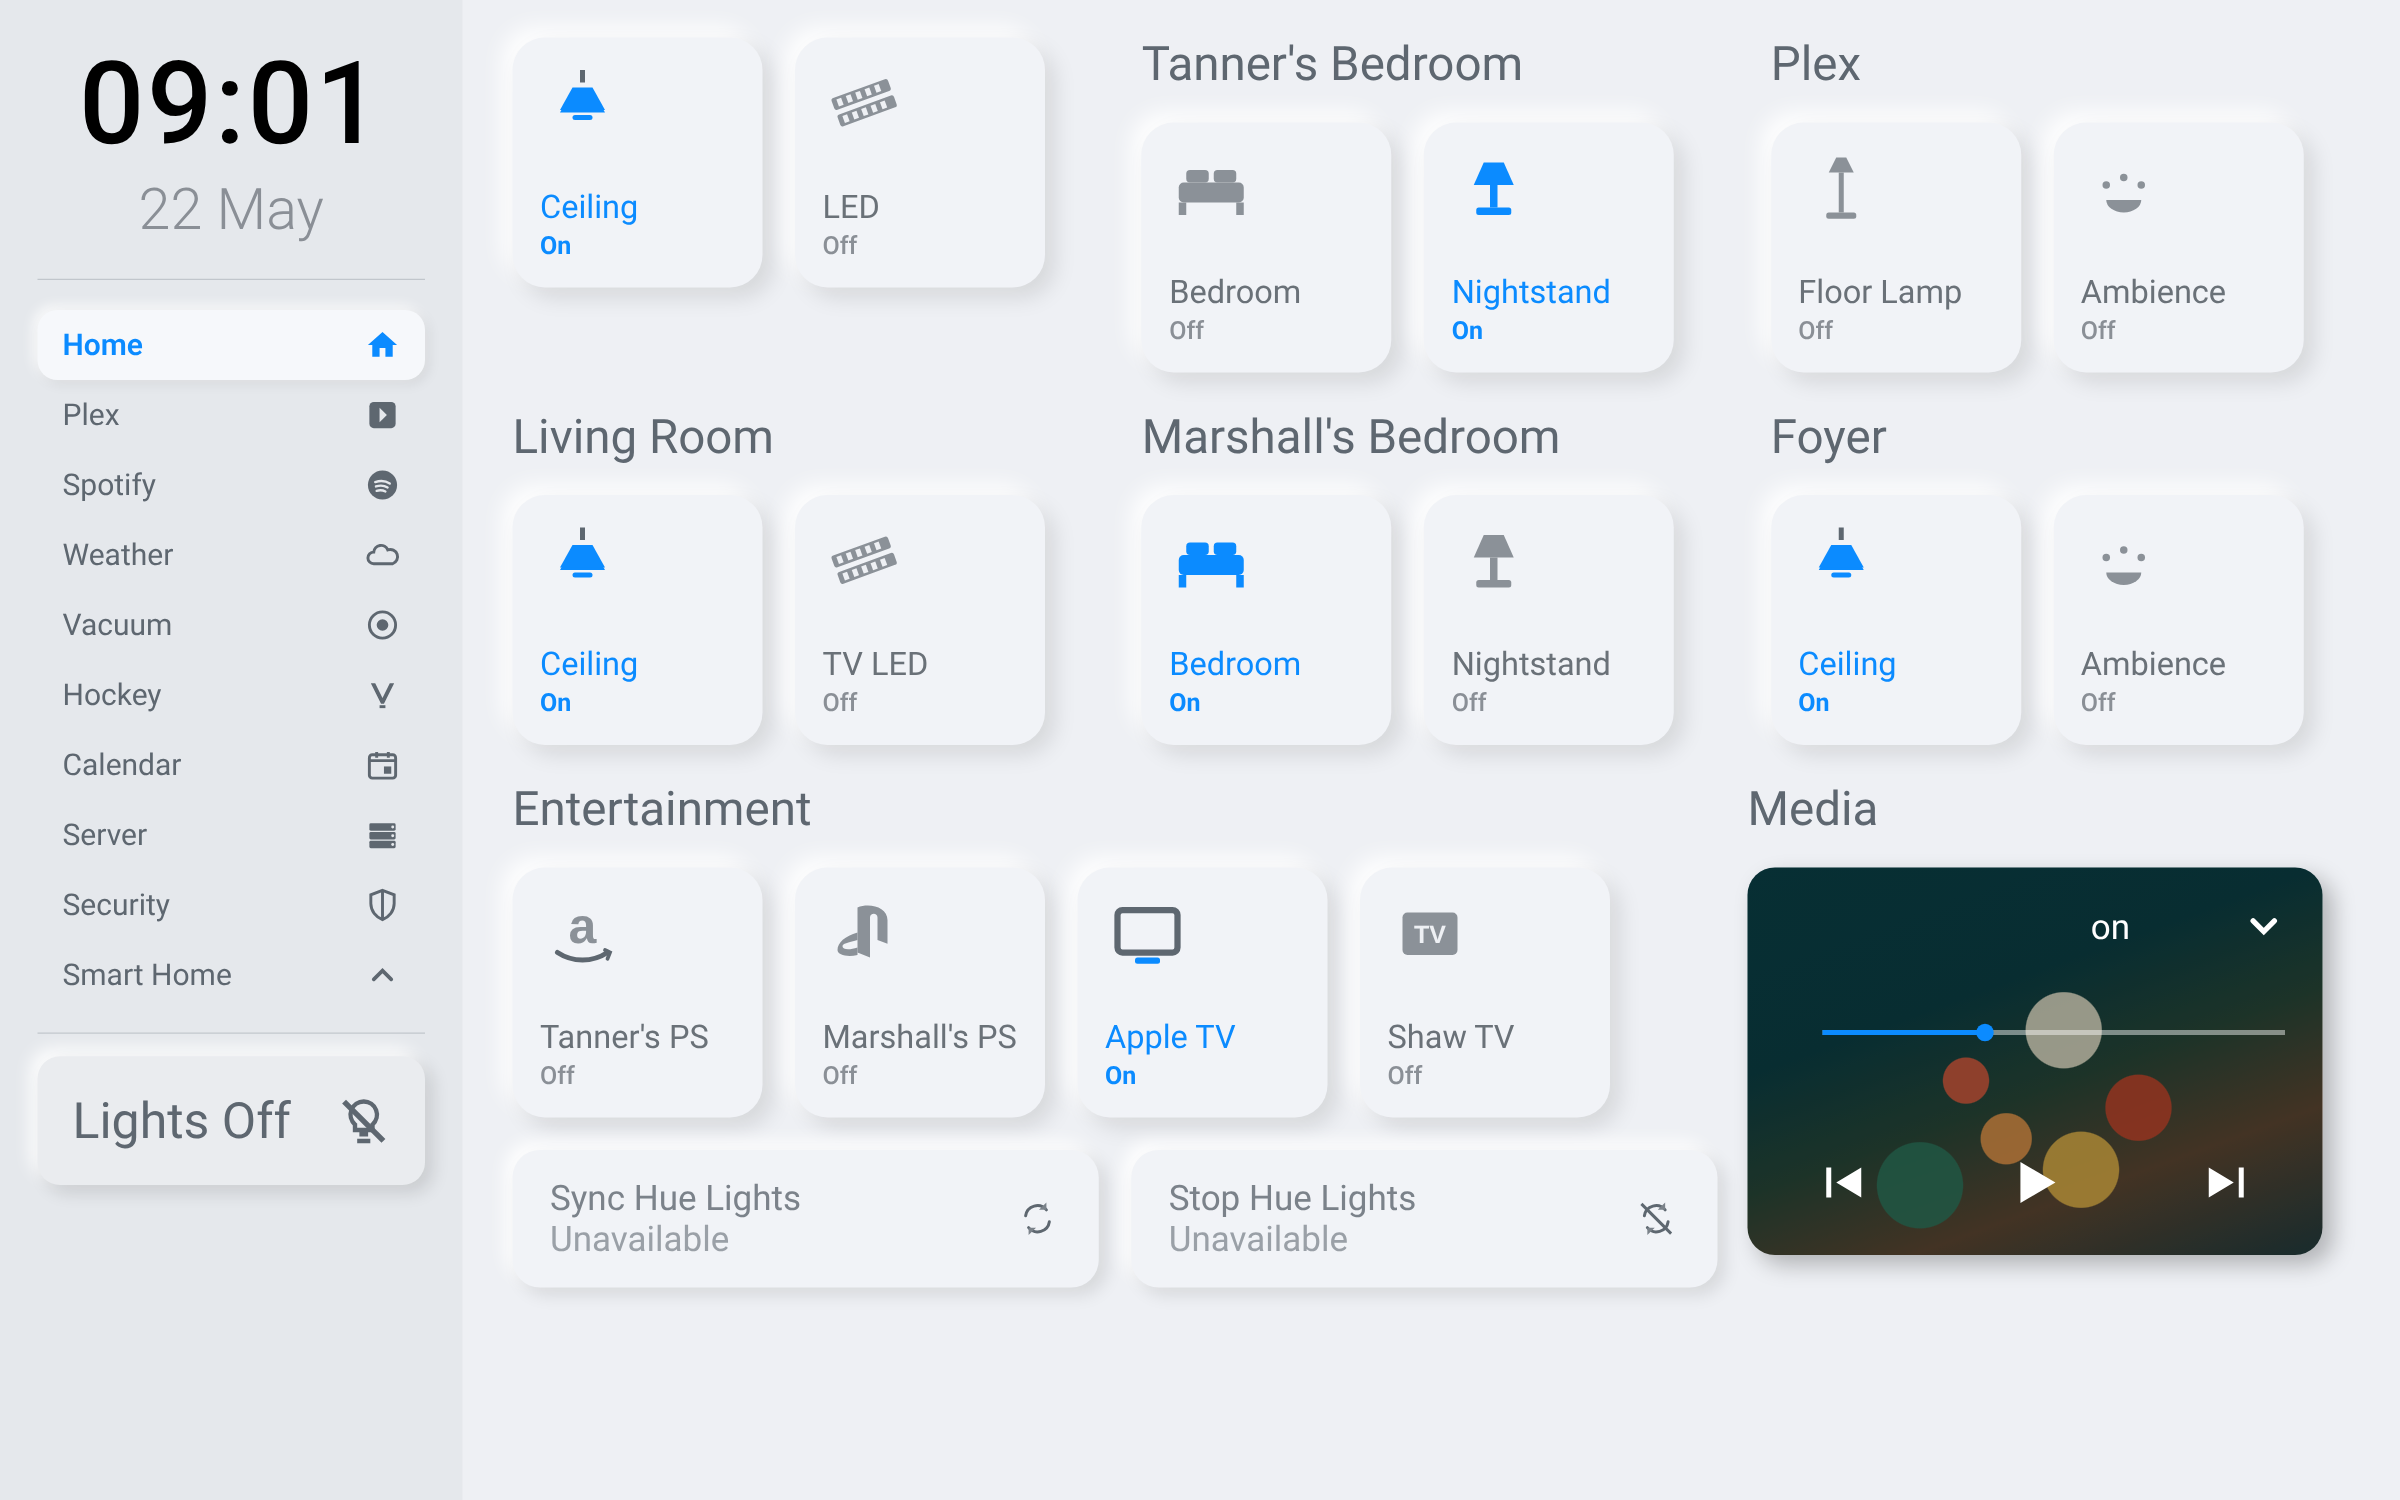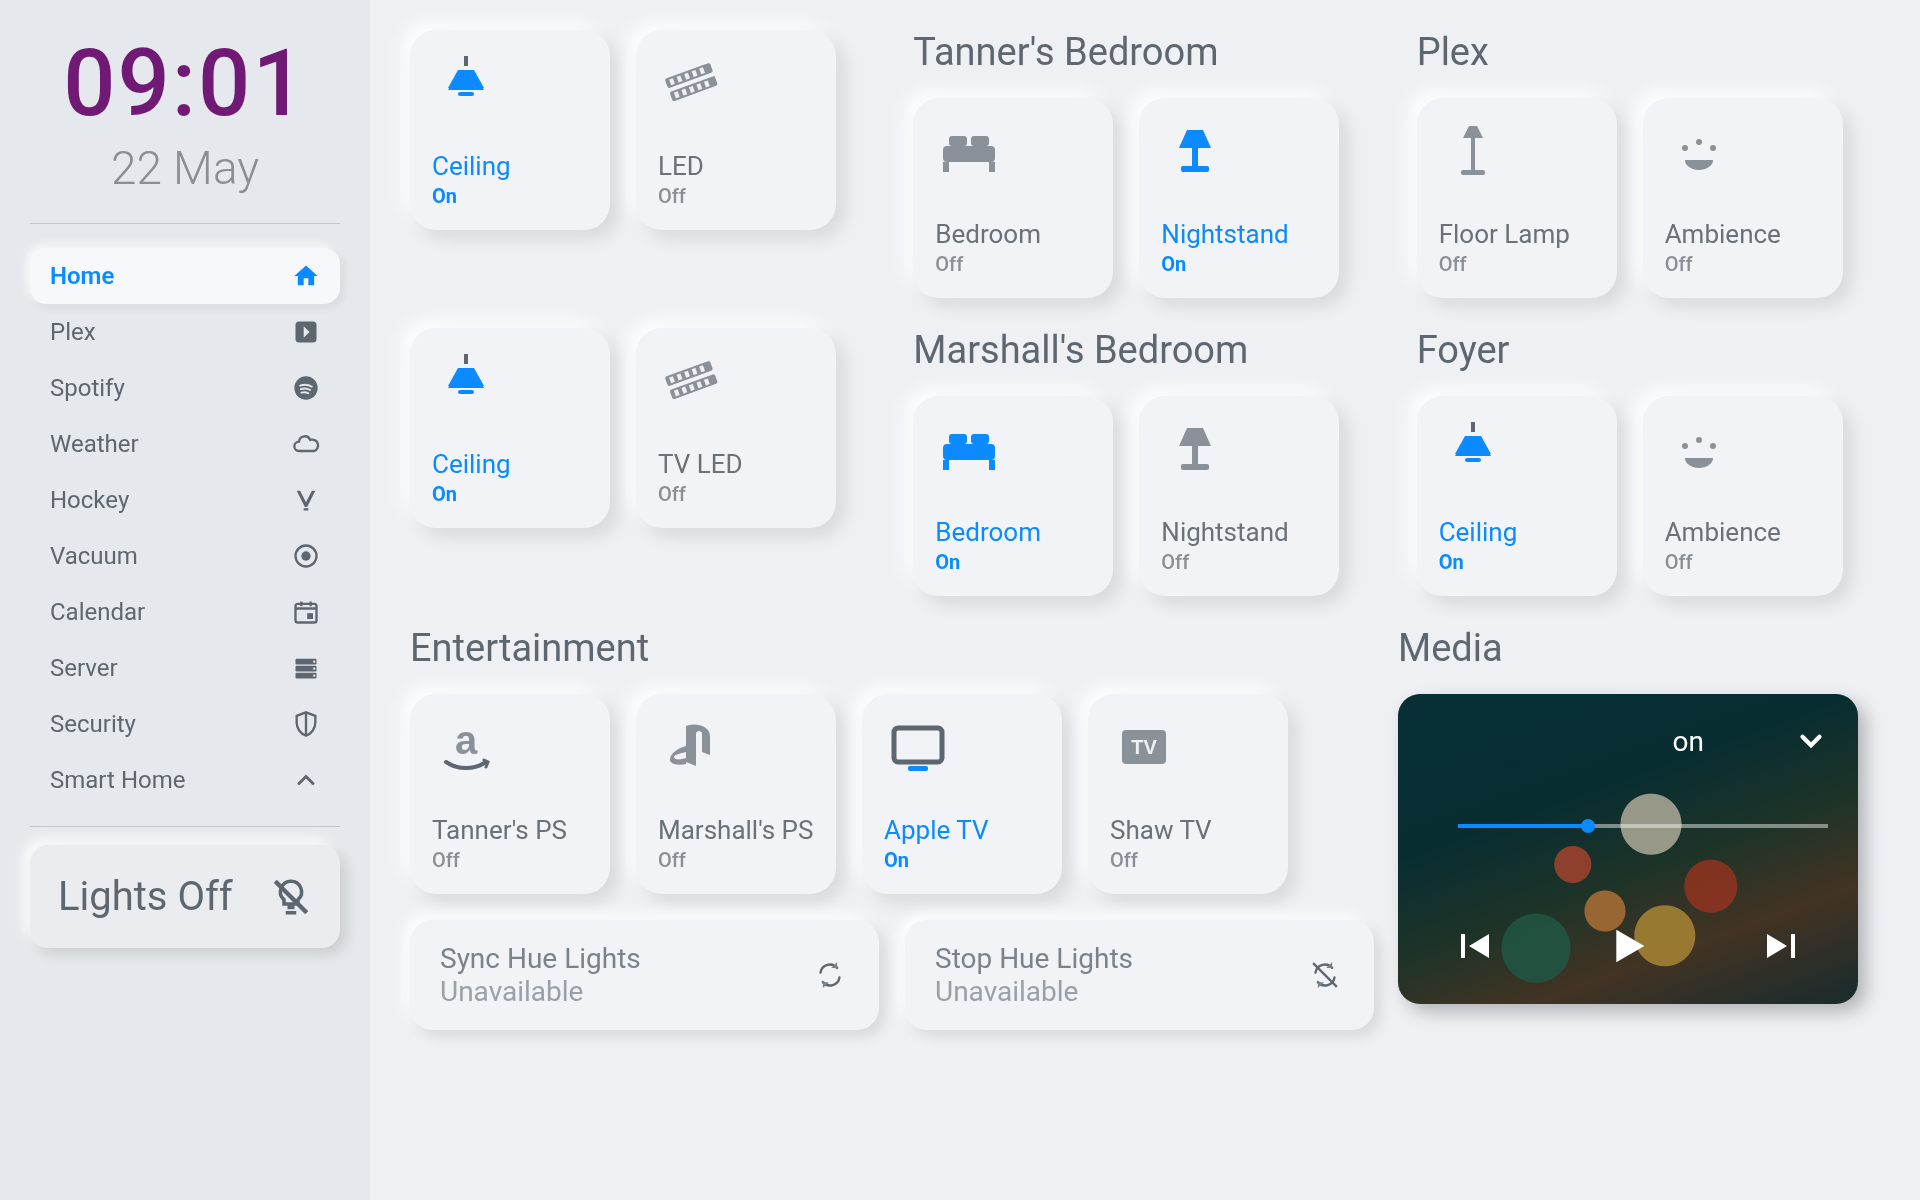--- a/index.html
+++ b/index.html
@@ -13,21 +13,21 @@
   }
   
   .sidebar {
     width: 370px;
     background: #e5e8ec;
     padding: 20px 30px 30px 30px;
     display: flex;
     flex-direction: column;
   }
   .clock {
-    color: #701a75;
+    color: #000000;
     font-size: 92px;
     font-weight: 500;
     text-align: center;
     letter-spacing: 2px;
     margin-top: 10px;
   }
   .date {
     color: #8a8f96;
     font-size: 46px;
     font-weight: 300;
@@ -201,31 +201,31 @@
           <path d="M7 10c3-1 7-1 10 1M7.5 13c2.5-.8 5.5-.8 8 .7M8 16c2-.6 4-.6 6 .5" stroke="#e5e8ec" stroke-width="1.6" fill="none" stroke-linecap="round"></path>
         </svg>
     </div>
     <div class="nav-item">
       <span>Weather</span>
       <svg class="icon" viewBox="0 0 24 24">
           <path d="M19 18H6a4 4 0 010-8 5 5 0 019.6-1.5A4 4 0 0119 18z" fill="none" stroke="currentColor" stroke-width="2"></path>
         </svg>
     </div>
     <div class="nav-item">
+      <span>Vacuum</span>
+      <svg class="icon" viewBox="0 0 24 24">
+          <circle cx="12" cy="12" r="9" fill="none" stroke="currentColor" stroke-width="2"></circle>
+          <circle cx="12" cy="12" r="4"></circle>
+        </svg>
+    </div>
+    <div class="nav-item">
       <span>Hockey</span>
       <svg class="icon" viewBox="0 0 24 24">
           <path d="M4 4l7 14h2L20 4h-3l-5 10L7 4z"></path>
           <rect x="10" y="19" width="4" height="2"></rect>
-        </svg>
-    </div>
-    <div class="nav-item">
-      <span>Vacuum</span>
-      <svg class="icon" viewBox="0 0 24 24">
-          <circle cx="12" cy="12" r="9" fill="none" stroke="currentColor" stroke-width="2"></circle>
-          <circle cx="12" cy="12" r="4"></circle>
         </svg>
     </div>
     <div class="nav-item">
       <span>Calendar</span>
       <svg class="icon" viewBox="0 0 24 24">
           <rect x="3" y="5" width="18" height="16" rx="2" fill="none" stroke="currentColor" stroke-width="2"></rect>
           <path d="M3 9h18M8 3v4M16 3v4" stroke="currentColor" stroke-width="2"></path>
           <rect x="13" y="13" width="5" height="5"></rect>
         </svg>
     </div>
@@ -331,20 +331,21 @@
               <use href="#ic-ambience"></use>
             </svg>
     <div>
       <div class="tile-name">Ambience</div>
       <div class="tile-state">Off</div>
     </div>
   </div>
         </div>
   </section>
   <section class="room">
+    <div class="room-title">Living Room</div>
     <div class="tiles">
           <div class="tile on">
     <svg class="tile-icon" viewBox="0 0 64 64">
               <use href="#ic-ceiling-light"></use>
             </svg>
     <div>
       <div class="tile-name">Ceiling</div>
       <div class="tile-state">On</div>
     </div>
   </div>

